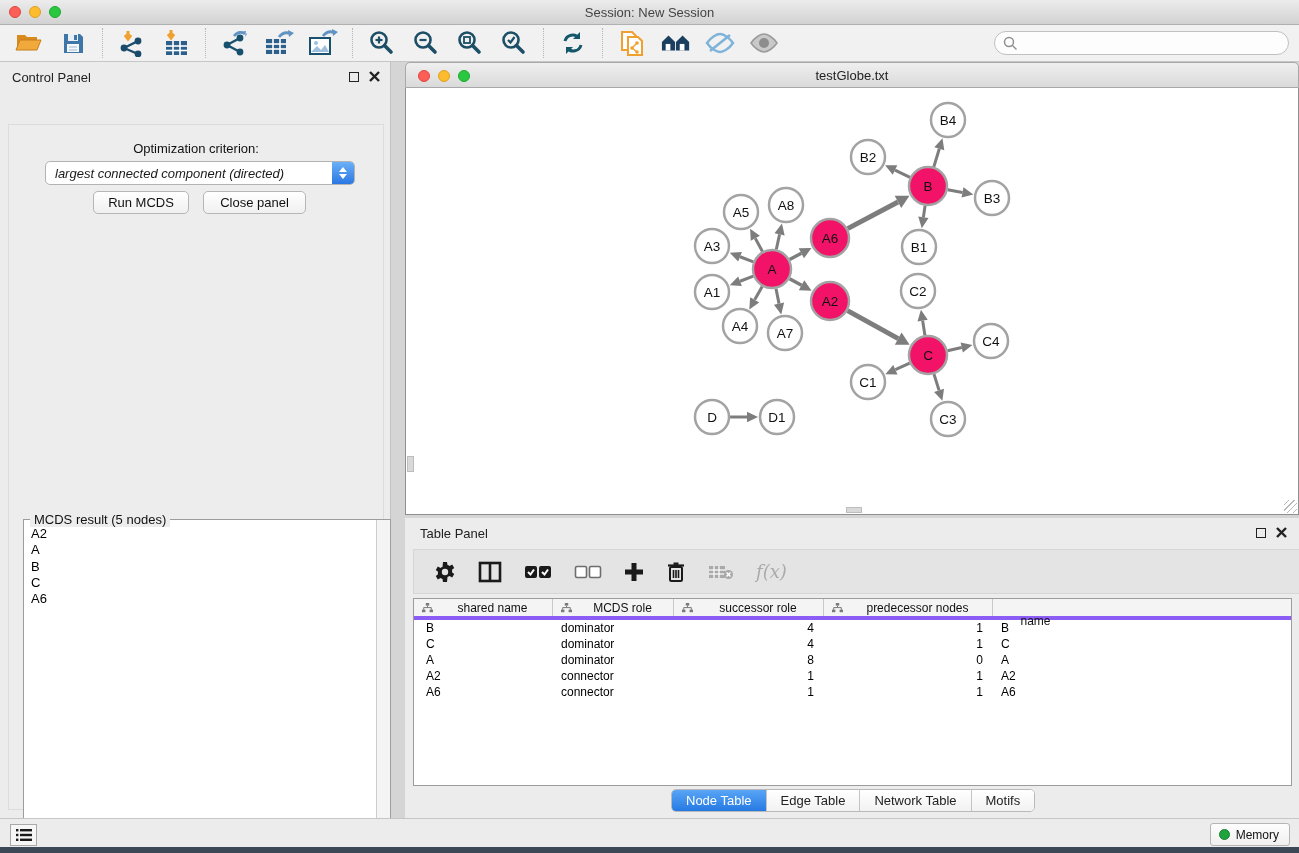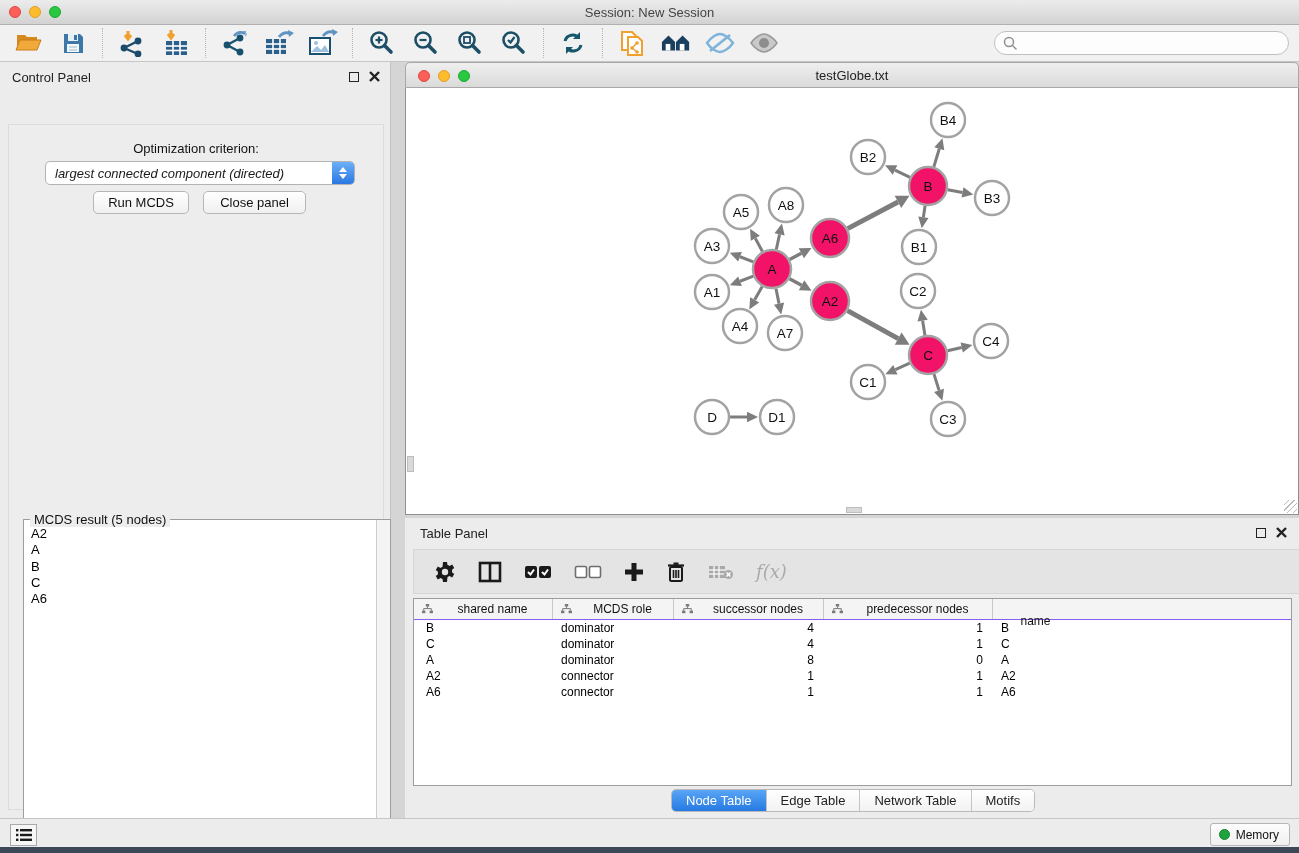--- a/index.html
+++ b/index.html
@@ -62,21 +62,21 @@
 
   
   .table-panel { position:absolute; left:405px; top:518px; width:894px; height:300px; background:#ececec; }
   .tp-header { position:absolute; left:0; top:0; width:100%; height:26px;padding-left:32px; }
   .tp-title { position:absolute; left:15px; top:8px; font-size:13px; color:#222; }
   .tp-btns { position:absolute; right:12px; top:9px; display:flex; gap:10px; align-items:center; }
   .tp-toolbar { position:absolute; left:8px; top:31px; width:975px; height:45px; background:#e4e4e4; border:1px solid #d6d6d6; display:flex; align-items:center; gap:22px; padding-left:20px; }
   .tp-icon { display:flex; align-items:center; justify-content:center; height:30px; }
   .fx-label { font-family:"DejaVu Serif", serif; font-style:italic; font-size:18px; color:#aaa; }
   .data-table { position:absolute; left:8px; top:80px; width:879px; height:188px; background:#fff; border:1px solid #9c9c9c; overflow:hidden; }
-  .dt-header { display:flex; height:21px; background:#f4f4f4; border-bottom:1px solid #8b5cf6; }
+  .dt-header { display:flex; height:21px; background:#f4f4f4; border-bottom:4px solid #8b5cf6; }
   .dt-hcell { display:flex; align-items:center; border-right:1px solid #c8c8c8; font-size:12px; color:#111; position:relative; }
   .dt-hcell .hlabel { flex:1; text-align:center; padding:0 4px; }
   .dt-hcell .hicon { margin-left:8px; }
   .dt-row { display:flex; height:16px; align-items:center; }
   .dt-cell { font-size:12px; color:#000; white-space:nowrap; overflow:hidden; }
   .al { padding-left:12px; text-align:left; }
   .al2 { padding-left:8px; text-align:left; }
   .ar { padding-right:10px; text-align:right; }
   .bottom-tabs { position:absolute; left:266px; top:271px; display:flex; border:1px solid #b9b9b9; border-radius:5px; overflow:hidden; background:#fff; height:23px; }
 
@@ -498,21 +498,21 @@
         <div class="dt-hcell" style="width: 150px;">
           <svg class="hicon" width="11" height="10" viewBox="0 0 11 10">
             <rect x="3.8" y="0" width="3.4" height="2.6" fill="#7a7a7a"></rect>
             <line x1="5.5" y1="2.6" x2="5.5" y2="4.6" stroke="#7a7a7a" stroke-width="1"></line>
             <line x1="1.7" y1="4.6" x2="9.3" y2="4.6" stroke="#7a7a7a" stroke-width="1"></line>
             <line x1="1.7" y1="4.6" x2="1.7" y2="6.6" stroke="#7a7a7a" stroke-width="1"></line>
             <line x1="9.3" y1="4.6" x2="9.3" y2="6.6" stroke="#7a7a7a" stroke-width="1"></line>
             <rect x="0" y="6.6" width="3.4" height="2.6" fill="#7a7a7a"></rect>
             <rect x="7.6" y="6.6" width="3.4" height="2.6" fill="#7a7a7a"></rect>
           </svg>
-          <span class="hlabel">successor nodes</span>
+          <span class="hlabel">successor role</span>
         </div>
         <div class="dt-hcell" style="width: 169px;">
           <svg class="hicon" width="11" height="10" viewBox="0 0 11 10">
             <rect x="3.8" y="0" width="3.4" height="2.6" fill="#7a7a7a"></rect>
             <line x1="5.5" y1="2.6" x2="5.5" y2="4.6" stroke="#7a7a7a" stroke-width="1"></line>
             <line x1="1.7" y1="4.6" x2="9.3" y2="4.6" stroke="#7a7a7a" stroke-width="1"></line>
             <line x1="1.7" y1="4.6" x2="1.7" y2="6.6" stroke="#7a7a7a" stroke-width="1"></line>
             <line x1="9.3" y1="4.6" x2="9.3" y2="6.6" stroke="#7a7a7a" stroke-width="1"></line>
             <rect x="0" y="6.6" width="3.4" height="2.6" fill="#7a7a7a"></rect>
             <rect x="7.6" y="6.6" width="3.4" height="2.6" fill="#7a7a7a"></rect>

